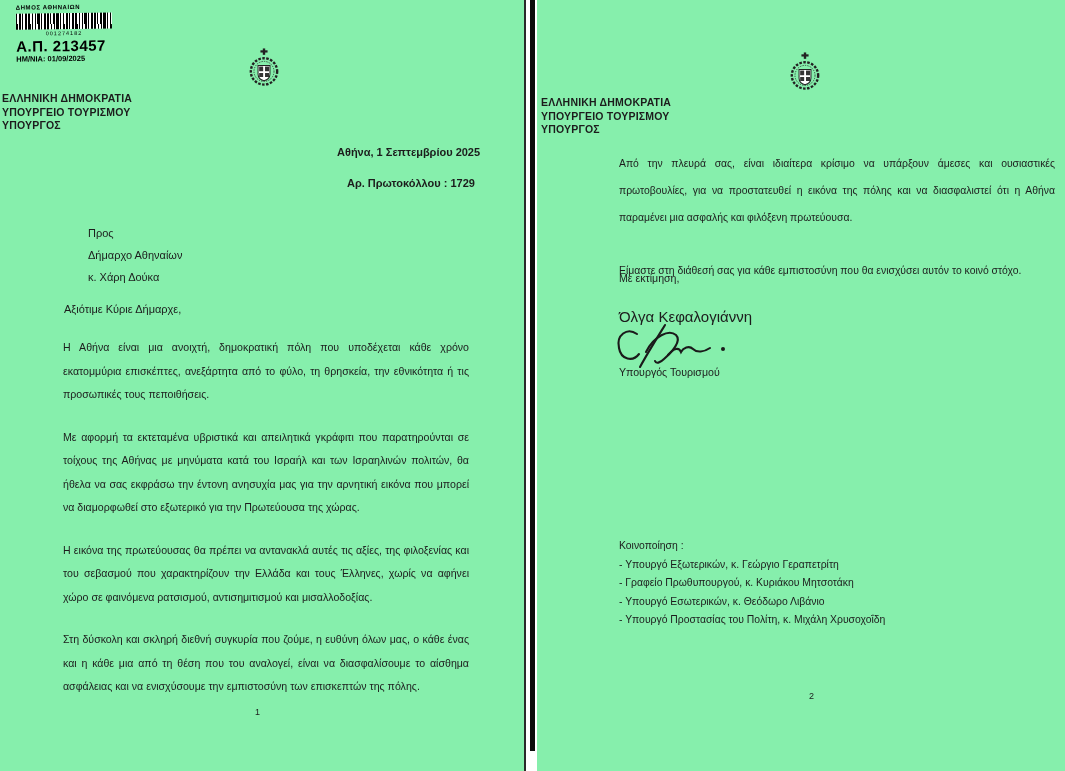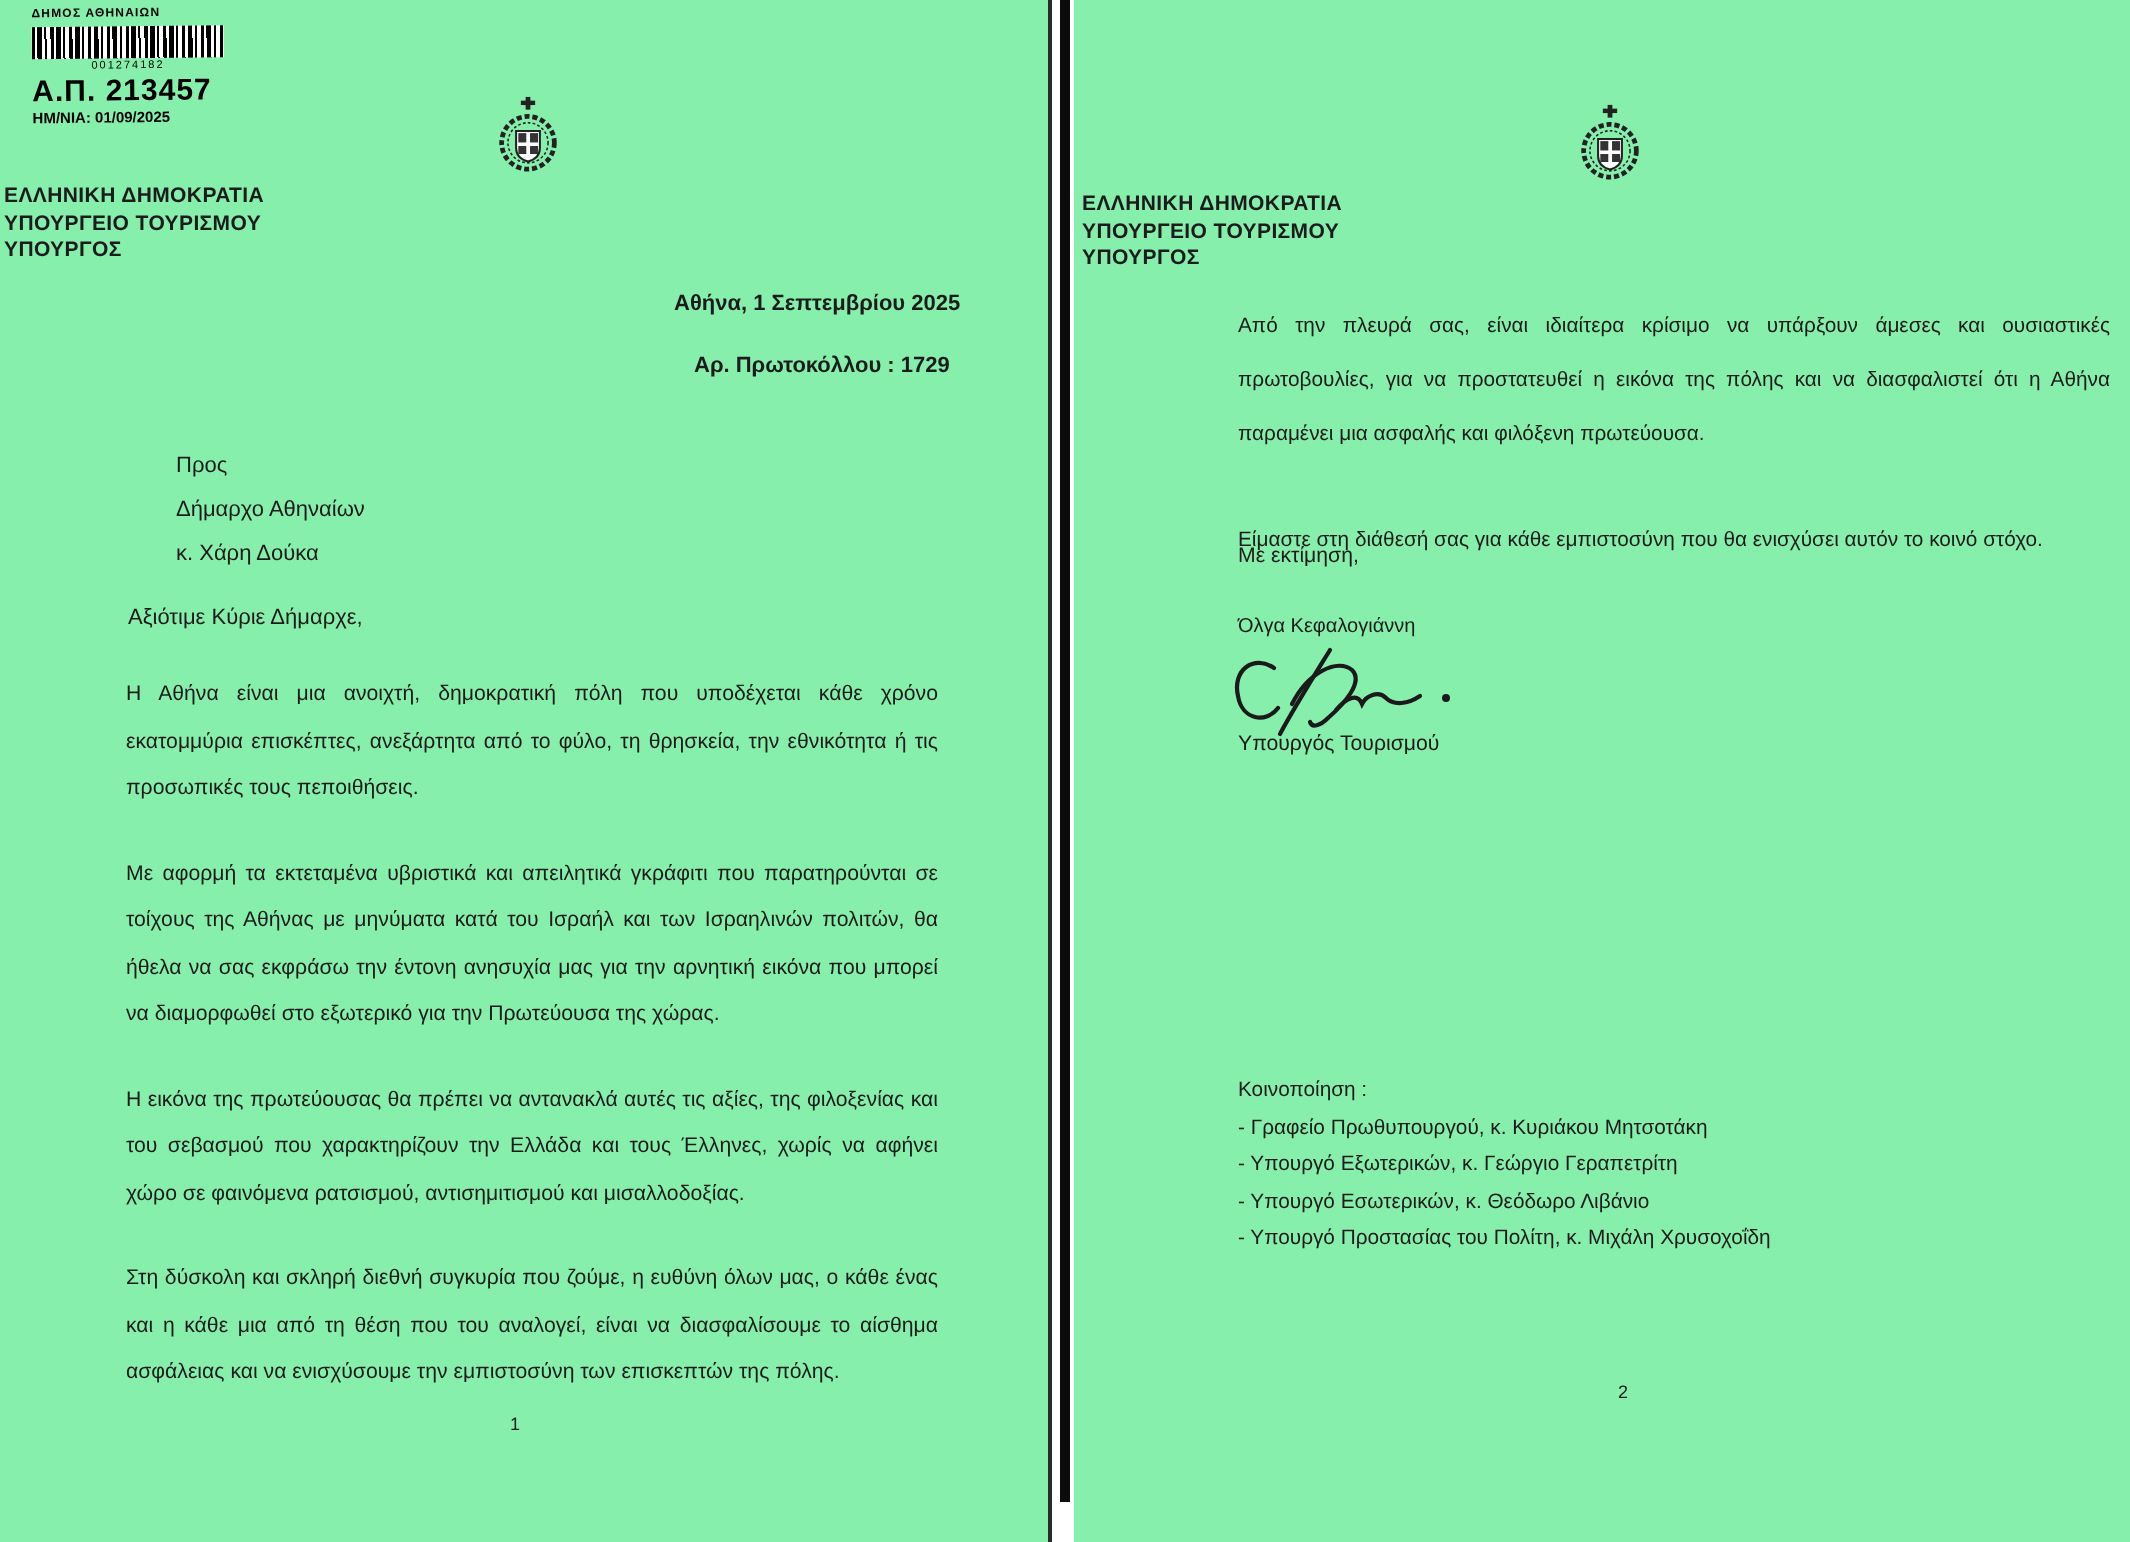--- a/index.html
+++ b/index.html
@@ -46,21 +46,21 @@
   .recipient { position:absolute; left:64px; top:222px; font-size:11px; line-height:22px;margin-left:24px; }
   .salutation { position:absolute; left:64px; top:303px; font-size:11px; }
   .body-block { position:absolute; text-align:justify; }
   #page1 .body-block { left:63px; top:336px; width:406px; font-size:10.6px; line-height:23.5px; }
   .body-block p { margin:0 0 19px 0; }
 
   
   #page2 .body-block { left:82px; top:150px; width:436px; font-size:10.4px; line-height:27px; }
   #page2 .body-block p { margin:0 0 26px 0; }
   .closing    { position:absolute; left:82px; top:272px; font-size:10.6px; }
-  .signer-name{ position:absolute; left:82px; top:308px; font-size:10px; }
+  .signer-name{ position:absolute; left:82px; top:308px; font-size:15px; }
   .signature  { position:absolute; left:76px; top:322px; }
   .signer-title{ position:absolute; left:82px; top:366px; font-size:10.6px; }
   .cc-block { position:absolute; left:82px; top:537px; font-size:10.4px; line-height:18.5px; }
   .cc-heading { margin-bottom:0; }
 
   
   .page-number { position:absolute; font-size:9px; }
   #page1 .page-number { left:255px; top:707px; }
   #page2 .page-number { left:272px; top:691px; }
 </style>
@@ -159,22 +159,22 @@
         <path d="M33 30 C 41 14, 56 7, 63 13 C 69 19, 59 30, 51 37 C 47 41, 43 42, 42 39"></path>
         <path d="M55 33 C 61 26, 66 25, 68 30 C 70 26, 76 23, 80 27 C 84 31, 91 30, 97 26"></path>
       </g>
       <circle cx="110" cy="27" r="2" fill="#1a1a1a"></circle>
     </svg>
 
     <div class="signer-title">Υπουργός Τουρισμού</div>
 
     <div class="cc-block">
       <div class="cc-heading">Κοινοποίηση :</div>
+      <div>- Υπουργό Εξωτερικών, κ. Γεώργιο Γεραπετρίτη</div>
       <div>- Γραφείο Πρωθυπουργού, κ. Κυριάκου Μητσοτάκη</div>
-      <div>- Υπουργό Εξωτερικών, κ. Γεώργιο Γεραπετρίτη</div>
       <div>- Υπουργό Εσωτερικών, κ. Θεόδωρο Λιβάνιο</div>
       <div>- Υπουργό Προστασίας του Πολίτη, κ. Μιχάλη Χρυσοχοΐδη</div>
     </div>
 
     <div class="page-number">2</div>
   </div>
 
 </div>
 
 </body></html>

